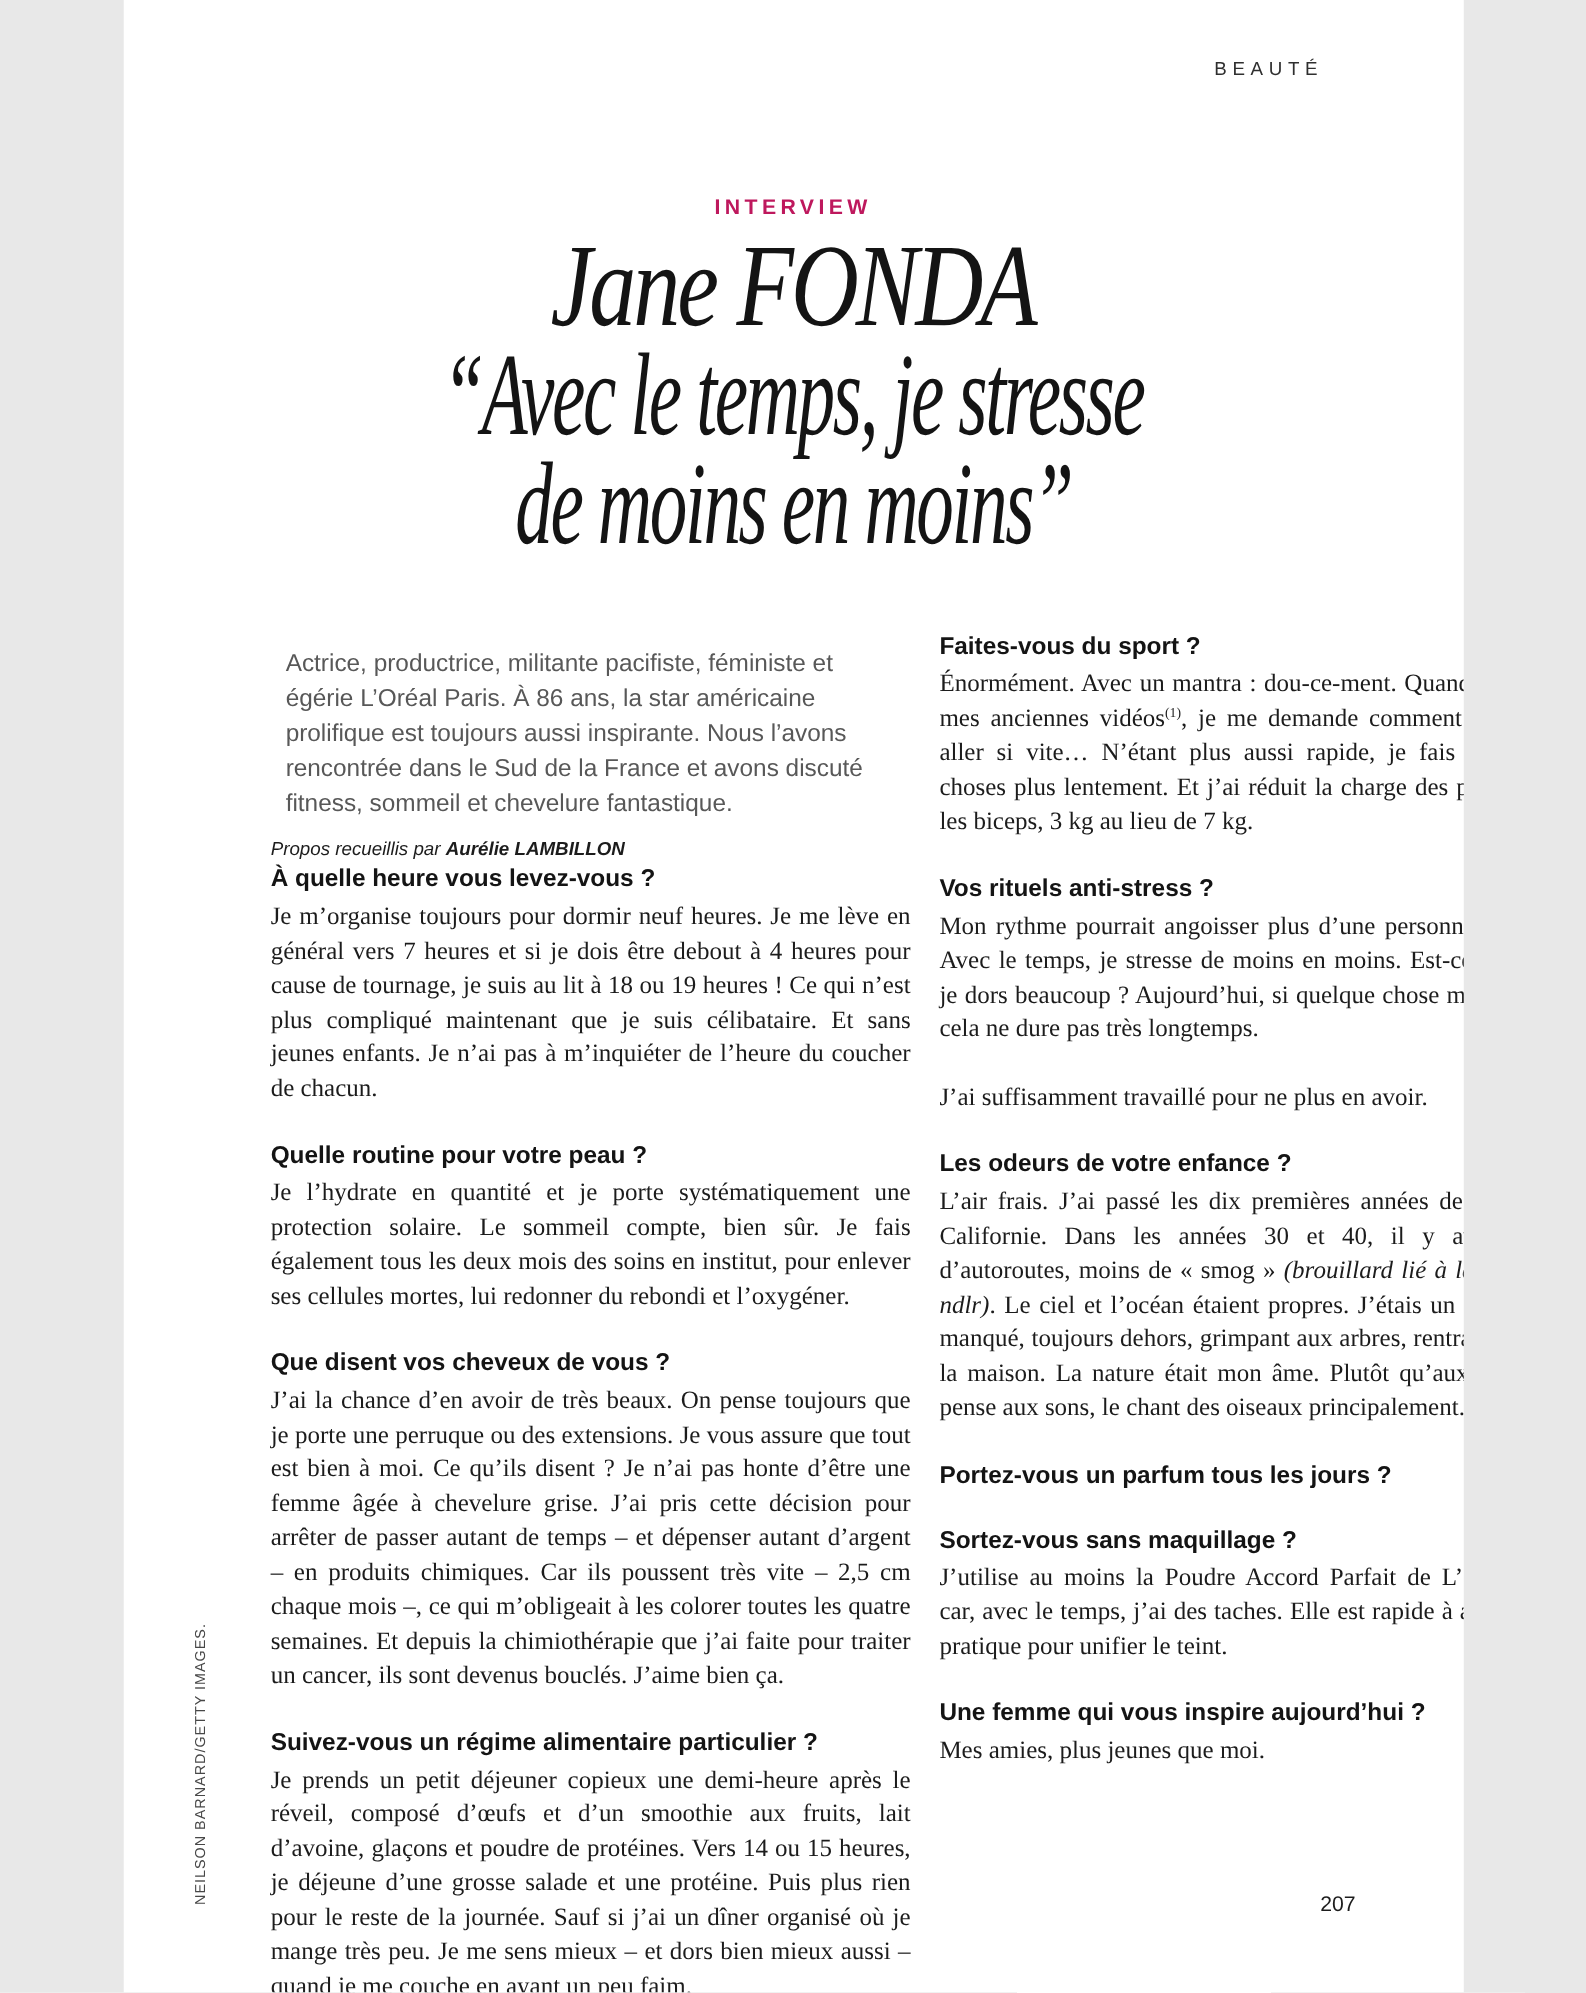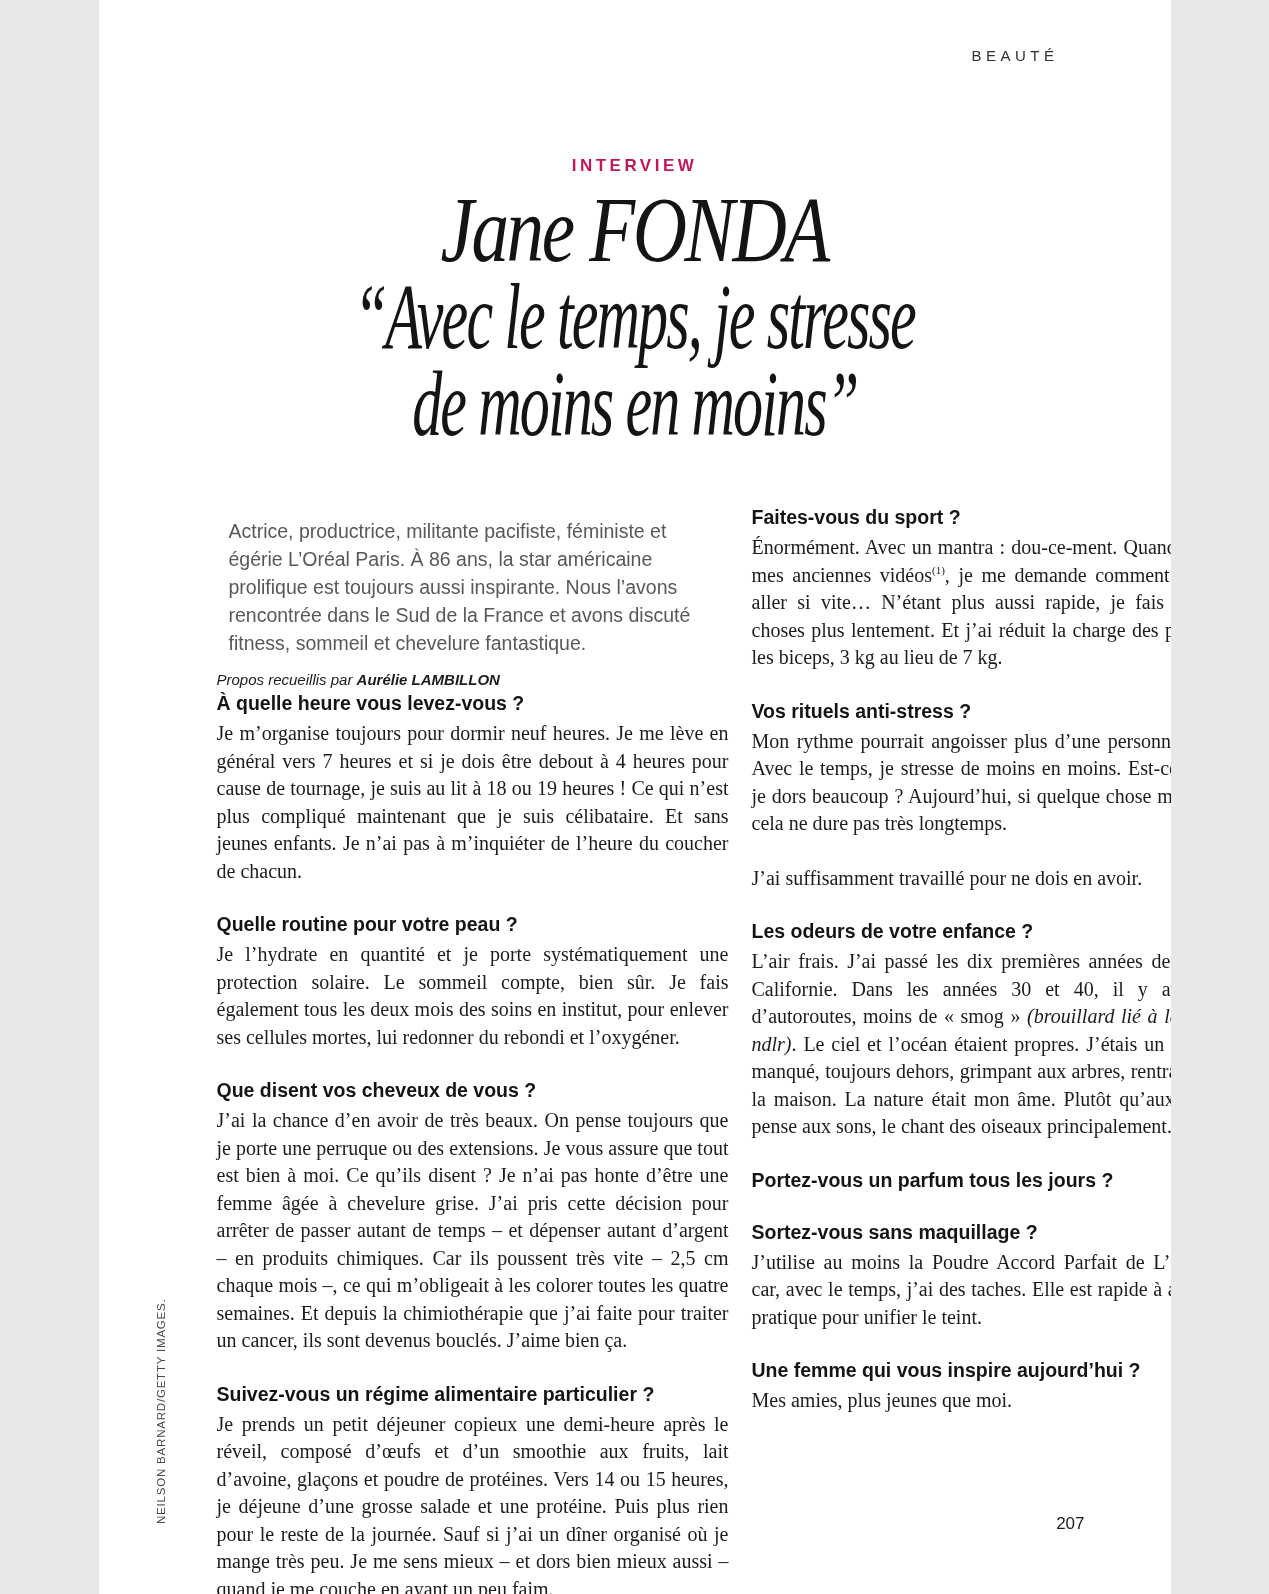--- a/index.html
+++ b/index.html
@@ -96,21 +96,21 @@
     <div>
         <div class="qa">
           <div class="q">Faites-vous du sport&nbsp;?</div>
           <p class="a"><span>Énormément. Avec un mantra&nbsp;: dou-ce-ment. Quand je regarde mes anciennes vidéos</span><sup>(1)</sup><span>, je me demande comment je pouvais aller si vite… N’étant plus aussi rapide, je fais les mêmes choses plus lentement. Et j’ai réduit la charge des poids&nbsp;: pour les biceps, 3 kg au lieu de 7 kg.</span></p>
         </div>
         <div class="qa">
           <div class="q">Vos rituels anti-stress&nbsp;?</div>
           <p class="a"><span>Mon rythme pourrait angoisser plus d’une personne. Pas moi. Avec le temps, je stresse de moins en moins. Est-ce parce que je dors beaucoup&nbsp;? Aujourd’hui, si quelque chose me contrarie, cela ne dure pas très longtemps.</span></p>
         </div>
         <div class="qa">
-          <p class="a"><span>J’ai suffisamment travaillé pour ne dois en avoir.</span></p>
+          <p class="a"><span>J’ai suffisamment travaillé pour ne plus en avoir.</span></p>
         </div>
         <div class="qa">
           <div class="q">Les odeurs de votre enfance&nbsp;?</div>
           <p class="a"><span>L’air frais. J’ai passé les dix premières années de ma vie en Californie. Dans les années 30 et 40, il y avait moins d’autoroutes, moins de «&nbsp;smog&nbsp;» </span><span class="it">(brouillard lié à la pollution, ndlr)</span><span>. Le ciel et l’océan étaient propres. J’étais un vrai garçon manqué, toujours dehors, grimpant aux arbres, rentrant tachée à la maison. La nature était mon âme. Plutôt qu’aux odeurs, je pense aux sons, le chant des oiseaux principalement.</span></p>
         </div>
         <div class="qa">
           <div class="q">Portez-vous un parfum tous les jours&nbsp;?</div>
         </div>
         <div class="qa">
           <div class="q">Sortez-vous sans maquillage&nbsp;?</div>

